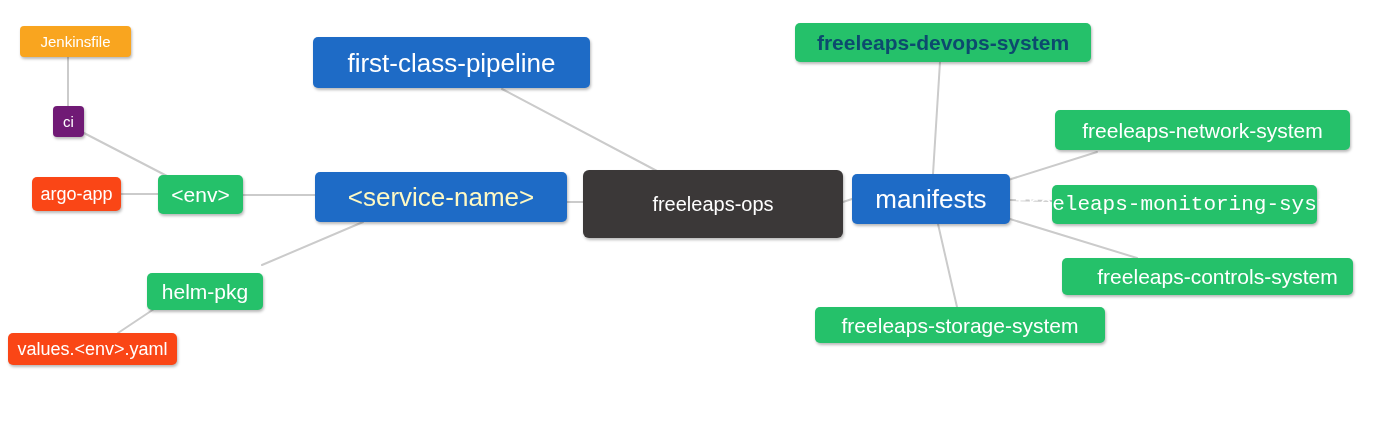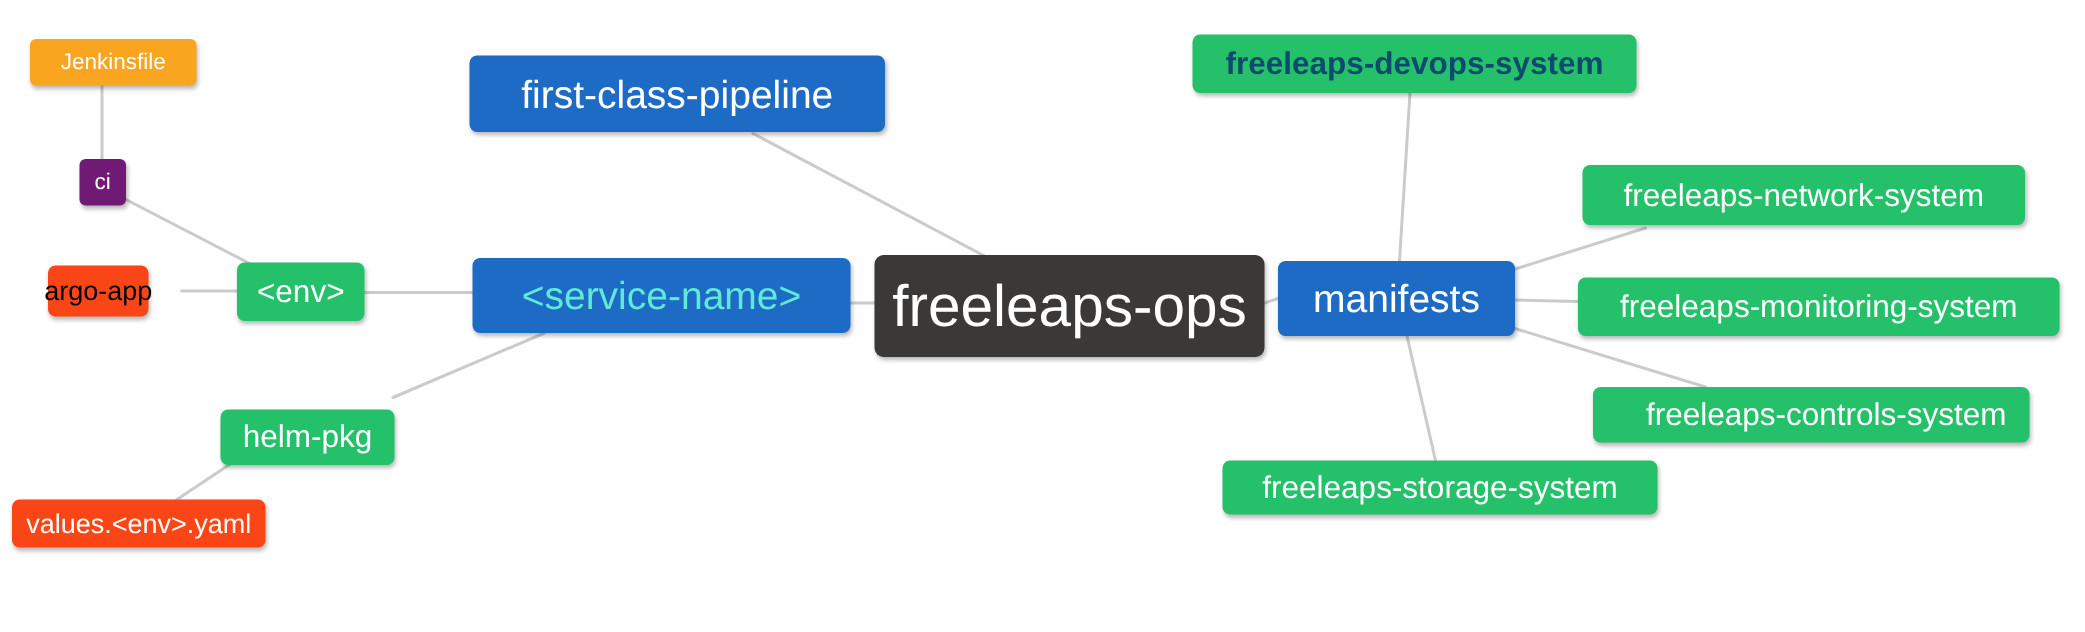--- a/index.html
+++ b/index.html
@@ -28,21 +28,21 @@
     justify-content: center;
     color: #ffffff;
     white-space: nowrap;
     border-radius: 5px;
     box-shadow: 1px 2px 3px rgba(0,0,0,0.28);
     cursor: pointer;
     box-sizing: border-box;
     line-height: 1;
     user-select: none;
   }
-  .lvl0 { font-size: 39px; border-radius: 6px; }
+  .lvl0 { font-size: 20px; border-radius: 6px; }
   .lvl1 { font-size: 26px; }
   .lvl2 { font-size: 21px; }
   .lvl3 { font-size: 18px; }
   .lvl4 { font-size: 15px; border-radius: 4px; }
 </style>
 </head>
 <body>
 
 <div id="canvas">
   <svg id="edge-layer" viewBox="0 0 1390 421" xmlns="http://www.w3.org/2000/svg">
@@ -57,27 +57,27 @@
       <line x1="843" y1="202" x2="852" y2="199" stroke="#CBCBCB" stroke-width="2" stroke-linecap="round"></line>
       <line x1="940" y1="62" x2="933" y2="174" stroke="#CBCBCB" stroke-width="2" stroke-linecap="round"></line>
       <line x1="1008" y1="180" x2="1097" y2="152" stroke="#CBCBCB" stroke-width="2" stroke-linecap="round"></line>
       <line x1="1010" y1="200" x2="1052" y2="201" stroke="#CBCBCB" stroke-width="2" stroke-linecap="round"></line>
       <line x1="1010" y1="219" x2="1137" y2="258" stroke="#CBCBCB" stroke-width="2" stroke-linecap="round"></line>
       <line x1="938" y1="224" x2="957" y2="307" stroke="#CBCBCB" stroke-width="2" stroke-linecap="round"></line>
     </svg>
   <div id="node-layer">
       <div class="node lvl0" style="left: 583px; top: 170px; width: 260px; height: 68px; background: rgb(59, 56, 56); color: rgb(255, 255, 255);">freeleaps-ops</div>
       <div class="node lvl1" style="left: 313px; top: 37px; width: 277px; height: 51px; background: rgb(30, 107, 198); color: rgb(255, 255, 255);">first-class-pipeline</div>
-      <div class="node lvl1" style="left: 315px; top: 172px; width: 252px; height: 50px; background: rgb(30, 107, 198); color: #5eead4;">&lt;service-name&gt;</div>
+      <div class="node lvl1" style="left: 315px; top: 172px; width: 252px; height: 50px; background: rgb(30, 107, 198); color: #fef9c3;">&lt;service-name&gt;</div>
       <div class="node lvl1" style="left: 852px; top: 174px; width: 158px; height: 50px; background: rgb(30, 107, 198); color: rgb(255, 255, 255);">manifests</div>
       <div class="node lvl2" style="left: 158px; top: 175px; width: 85px; height: 39px; background: rgb(37, 193, 106); color: rgb(255, 255, 255);">&lt;env&gt;</div>
       <div class="node lvl2" style="left: 147px; top: 273px; width: 116px; height: 37px; background: rgb(37, 193, 106); color: rgb(255, 255, 255);">helm-pkg</div>
       <div class="node lvl2" style="left: 795px; top: 23px; width: 296px; height: 39px; background: rgb(37, 193, 106); color: #0c4a6e; font-weight: bold;">freeleaps-devops-system</div>
       <div class="node lvl2" style="left: 1055px; top: 110px; width: 295px; height: 40px; background: rgb(37, 193, 106); color: rgb(255, 255, 255);">freeleaps-network-system</div>
-      <div class="node lvl2" style="left: 1052px; top: 185px; width: 321px; height: 39px; background: rgb(37, 193, 106); color: rgb(255, 255, 255);">freeleaps-monitoring-system</div>
+      <div class="node lvl2" style="left: 1052px; top: 185px; width: 265px; height: 39px; background: rgb(37, 193, 106); color: rgb(255, 255, 255); font-family: Liberation Mono, monospace;">freeleaps-monitoring-system</div>
       <div class="node lvl2" style="left: 1062px; top: 258px; width: 291px; height: 37px; background: rgb(37, 193, 106); color: rgb(255, 255, 255); padding-left: 20px;">freeleaps-controls-system</div>
       <div class="node lvl2" style="left: 815px; top: 307px; width: 290px; height: 36px; background: rgb(37, 193, 106); color: rgb(255, 255, 255);">freeleaps-storage-system</div>
-      <div class="node lvl3" style="left: 32px; top: 177px; width: 67px; height: 34px; background: rgb(250, 70, 22); color: #000000;">argo-app</div>
+      <div class="node lvl3" style="left: 32px; top: 177px; width: 89px; height: 34px; background: rgb(250, 70, 22); color: #ffffff;">argo-app</div>
       <div class="node lvl3" style="left: 8px; top: 333px; width: 169px; height: 32px; background: rgb(250, 70, 22); color: rgb(255, 255, 255);">values.&lt;env&gt;.yaml</div>
       <div class="node lvl4" style="left: 53px; top: 106px; width: 31px; height: 31px; background: #701a75; color: rgb(255, 255, 255);">ci</div>
       <div class="node lvl4" style="left: 20px; top: 26px; width: 111px; height: 31px; background: rgb(249, 165, 31); color: rgb(255, 255, 255);">Jenkinsfile</div>
     </div>
 </div>
 
 </body></html>

